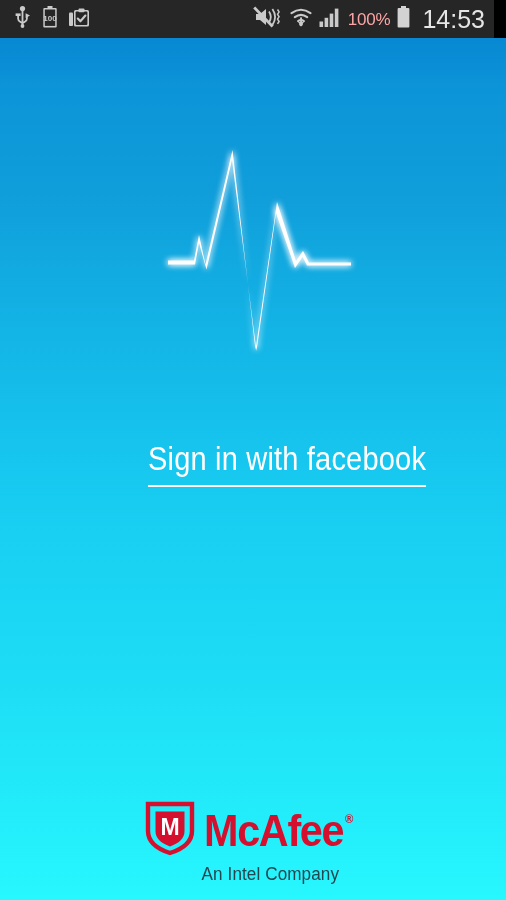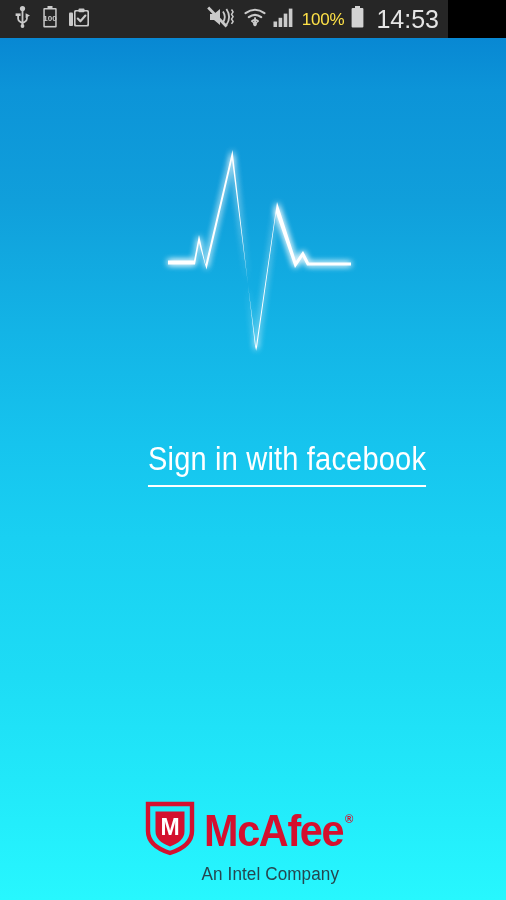--- a/index.html
+++ b/index.html
@@ -16,21 +16,21 @@
     width: 506px;
     height: 900px;
     overflow: hidden;
     background: #000;
   }
 
   
   .statusbar {
     position: absolute;
     top: 0; left: 0;
-    width: 448px;
+    width: 494px;
     height: 38px;
     background: #262626;
     display: flex;
     align-items: center;
     box-sizing: border-box;
     padding: 0 9px 0 14px;
     z-index: 20;
   }
   .sb-left {
     display: flex;
@@ -41,21 +41,21 @@
     margin-left: auto;
     display: flex;
     align-items: center;
     gap: 7px;
   }
   .sb-icon {
     display: block;
     opacity: 0.92;
   }
   .sb-pct {
-    color: #fde047;
+    color: #fca5a5;
     font-size: 17px;
     letter-spacing: -0.2px;
     line-height: 1;
     font-family: "Liberation Sans", sans-serif;
   }
   .sb-clock {
     color: #e5e5e5;
     font-size: 25px;
     line-height: 1;
     letter-spacing: 0px;

